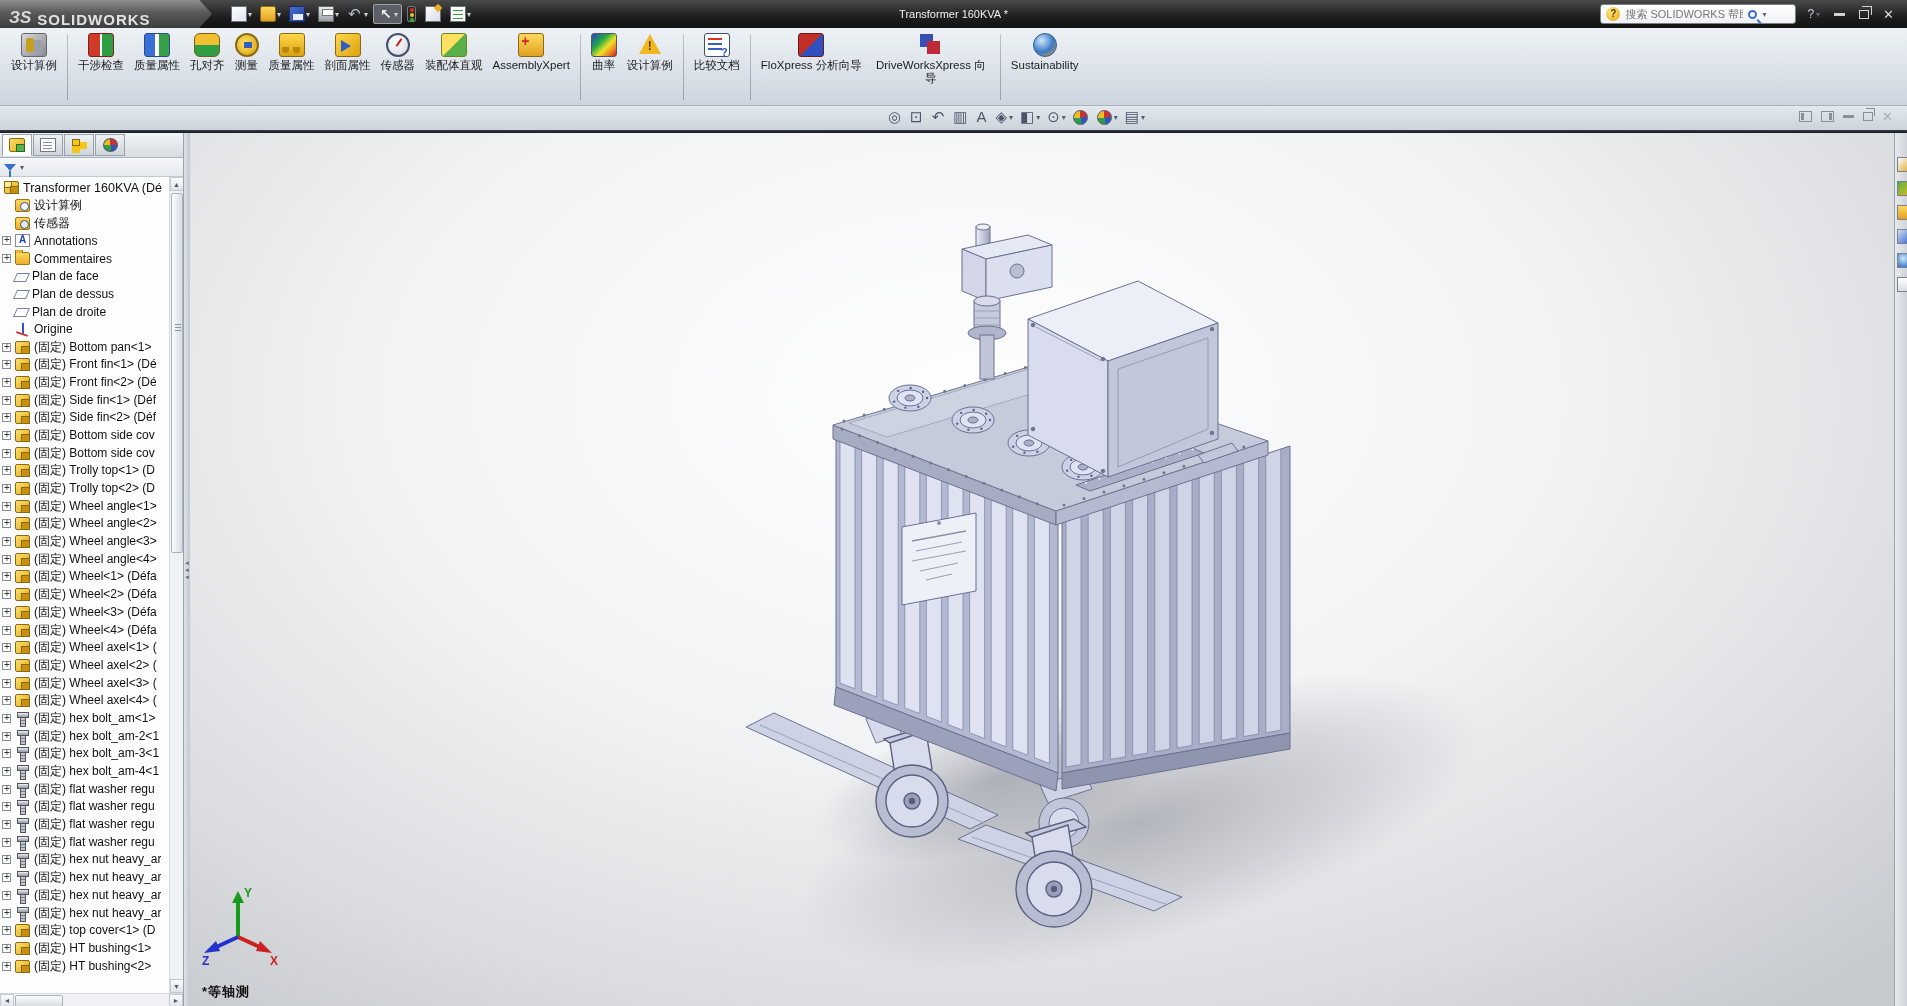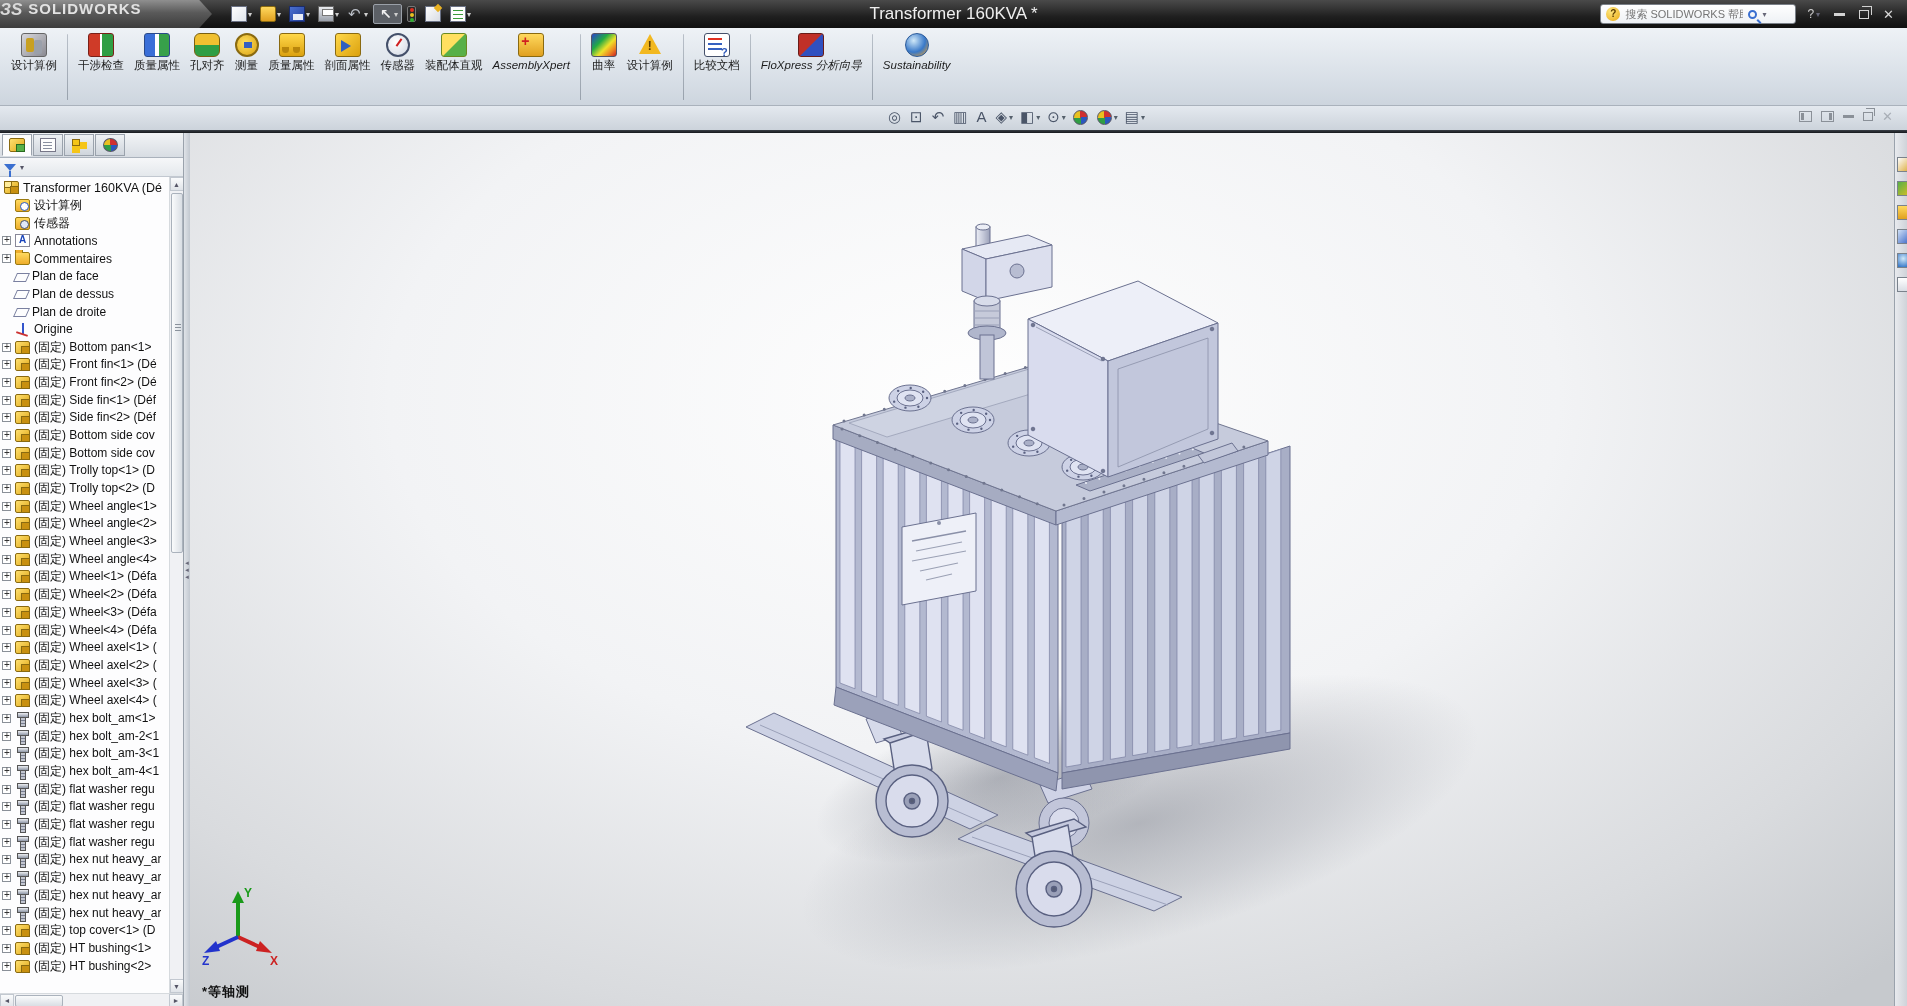--- a/index.html
+++ b/index.html
@@ -1,21 +1,21 @@
 <!DOCTYPE html>
 <html><head>
 <meta charset="utf-8">
 <style>
   *{margin:0;padding:0;box-sizing:border-box;}
   html,body{width:1907px;height:1006px;overflow:hidden;font-family:"Liberation Sans","DejaVu Sans",sans-serif;}
   #app{position:relative;width:1907px;height:1006px;background:#d4dae1;}
 
   
   .titlebar{height:28px;display:flex;align-items:center;background:linear-gradient(180deg,#4a4a4a,#1f1f1f 60%,#101010);position:relative;}
-  .logoplate{height:28px;width:212px;display:flex;align-items:flex-start;padding-left:0;gap:6px;
+  .logoplate{height:28px;width:212px;display:flex;align-items:flex-end;padding-left:9px;gap:6px;
     background:linear-gradient(180deg,#8f8f8f,#5a5a5a 45%,#3c3c3c);clip-path:polygon(0 0,94% 0,100% 50%,94% 100%,0 100%);}
   .logomark{font-weight:bold;font-style:italic;font-size:17px;color:#d9d9d9;}
   .logotext{font-size:15px;letter-spacing:1px;color:#e2e2e2;font-weight:bold;}
   .qat{display:flex;align-items:center;gap:2px;margin-left:16px;}
   .qbtn{display:flex;align-items:center;gap:1px;padding:1px 3px;border-radius:2px;}
   .qbtn[data-pressed="1"]{background:#5c6066;border:1px solid #9aa0a8;}
   .qicon{width:16px;height:16px;display:inline-block;position:relative;}
   .qdd{color:#cfcfcf;font-size:8px;}
   [data-qicon="new-document"]{background:linear-gradient(135deg,#ffffff,#dfe4ec);border:1px solid #6a7184;}
   [data-qicon="open"]{background:linear-gradient(180deg,#ffd95e,#e0a020);border:1px solid #8a6a10;border-radius:2px;}
@@ -24,40 +24,40 @@
   [data-qicon="print"]{background:linear-gradient(180deg,#e8eaee,#9aa0aa);border:1px solid #666;}
   [data-qicon="print"]::after{content:"";position:absolute;left:3px;top:2px;width:10px;height:5px;background:#fff;border:1px solid #777;}
   [data-qicon="undo"]::before{content:"↶";color:#b9bec6;font-size:15px;line-height:16px;position:absolute;left:1px;}
   [data-qicon="select"]::before{content:"↖";color:#f2f2f2;font-size:14px;font-weight:bold;line-height:16px;position:absolute;left:3px;}
   [data-qicon="rebuild"]{width:9px;background:#2a2a2a;border:1px solid #777;border-radius:2px;}
   [data-qicon="rebuild"]::before{content:"";position:absolute;left:2px;top:1px;width:4px;height:4px;border-radius:50%;background:#e03020;box-shadow:0 5px 0 #e8c020,0 10px 0 #30b030;}
   [data-qicon="file-properties"]{background:linear-gradient(135deg,#fdfdfd,#d8dce4);border:1px solid #6a7184;}
   [data-qicon="file-properties"]::after{content:"";position:absolute;right:-1px;top:-2px;width:6px;height:6px;background:#e8b020;transform:rotate(45deg);}
   [data-qicon="display-list"]{background:#fdfdfd;border:1px solid #6a7184;}
   [data-qicon="display-list"]::after{content:"";position:absolute;left:2px;top:3px;width:10px;height:1px;background:#3a9a3a;box-shadow:0 4px 0 #3a9a3a,0 8px 0 #3a9a3a;}
-  .wintitle{position:absolute;left:50%;top:50%;transform:translate(-50%,-50%);color:#efefef;font-size:17px;}
+  .wintitle{position:absolute;left:50%;top:50%;transform:translate(-50%,-50%);color:#efefef;font-size:11px;}
   .titleright{margin-left:auto;display:flex;align-items:center;gap:8px;padding-right:10px;}
   .searchbox{display:flex;align-items:center;gap:5px;width:196px;height:20px;background:linear-gradient(#ffffff,#eef1f5);border:1px solid #7a8088;border-radius:3px;padding:0 5px;}
   .helpball{width:14px;height:14px;border-radius:50%;background:radial-gradient(circle at 35% 30%,#ffe880,#e8a810);color:#5a3c00;font-size:10px;font-weight:bold;text-align:center;line-height:14px;flex:none;}
   .searchbox input{border:none;outline:none;background:transparent;font-size:11px;color:#444;width:118px;font-family:inherit;}
   .maglens{width:9px;height:9px;border:2px solid #3a6fd0;border-radius:50%;position:relative;flex:none;}
   .maglens::after{content:"";position:absolute;width:2px;height:5px;background:#3a6fd0;left:8px;top:7px;transform:rotate(-45deg);}
   .searchdd{color:#667;font-size:8px;}
   .tbtn{color:#d2d2d2;font-size:12px;padding:0 3px;display:flex;align-items:center;gap:2px;}
   .icon-min{display:inline-block;width:11px;height:3px;background:#d2d2d2;}
   .icon-restore{display:inline-block;width:10px;height:9px;border:1.5px solid #d2d2d2;position:relative;}
   .icon-restore::before{content:"";position:absolute;left:2px;top:-5px;width:9px;height:8px;border:1.5px solid #d2d2d2;border-bottom:none;border-left:none;}
   .icon-close{color:#d8d8d8;font-size:13px;font-weight:bold;}
 
   
   .ribbon{height:78px;background:linear-gradient(180deg,#eef2f6,#d7dee6 70%,#cdd5de);border-bottom:1px solid #aab2bc;display:flex;align-items:stretch;padding:3px 4px 2px 6px;}
   .ritem{display:flex;flex-direction:column;align-items:center;justify-content:flex-start;padding:2px 5px;border-radius:3px;}
   .ritem[data-kind="sep"]{width:1px;padding:0;margin:3px 5px;background:linear-gradient(#b9c0c9,#98a1ac);}
   .rlabel{font-size:11.5px;color:#1c1c1c;text-align:center;max-width:62px;line-height:13px;margin-top:2px;}
-  .ritem[data-wide="1"] .rlabel{max-width:118px;font-style:italic;}
+  .ritem[data-wide="1"] .rlabel{max-width:118px;}
   .ricon{width:26px;height:24px;border-radius:3px;position:relative;flex:none;}
   [data-ricon="design-study"]{background:linear-gradient(135deg,#d8d8dc,#8a8a92);border:1px solid #666;}
   [data-ricon="design-study"]::after{content:"";position:absolute;left:4px;top:4px;width:8px;height:14px;background:#c8a020;border-radius:2px;box-shadow:8px 2px 0 #9aa0aa;}
   [data-ricon="interference-detection"]{background:linear-gradient(90deg,#cf3b28 46%,#fff 46% 54%,#2f9e44 54%);border:1px solid #7a2018;}
   [data-ricon="clearance-verification"]{background:linear-gradient(90deg,#3a6fd8 42%,#fff 42% 58%,#37a04a 58%);border:1px solid #2a4a8a;}
   [data-ricon="hole-alignment"]{background:linear-gradient(180deg,#f0c030 50%,#2f9e44 50%);border:1px solid #7a6010;border-radius:6px;}
   [data-ricon="measure"]{background:radial-gradient(circle at 40% 40%,#ffe060,#d8a010);border:2px solid #8a6a10;border-radius:50%;width:24px;}
   [data-ricon="measure"]::after{content:"";position:absolute;left:7px;top:7px;width:8px;height:6px;background:#3560c0;}
   [data-ricon="mass-properties"]{background:linear-gradient(180deg,#ffd84a,#dba10e);border:1px solid #8a6a10;}
   [data-ricon="mass-properties"]::after{content:"";position:absolute;left:2px;top:13px;width:7px;height:6px;border-radius:0 0 7px 7px;background:#b8860b;box-shadow:11px 0 0 #b8860b;}
@@ -341,20 +341,24 @@
         
         
       </div>
 
 
       <div class="ritem" data-kind="button" data-wide="1">
         <span class="ricon" data-ricon="floxpress"></span>
         <span class="rlabel">FloXpress 分析向导</span>
       </div>
 
+      <div class="ritem" data-kind="button" data-wide="1">
+        <span class="ricon" data-ricon="driveworksxpress"></span>
+        <span class="rlabel">DriveWorksXpress 向导</span>
+      </div>
 
       <div class="ritem" data-kind="sep">
         
         
       </div>
 
       <div class="ritem" data-kind="button" data-wide="1">
         <span class="ricon" data-ricon="sustainability"></span>
         <span class="rlabel">Sustainability</span>
       </div>

